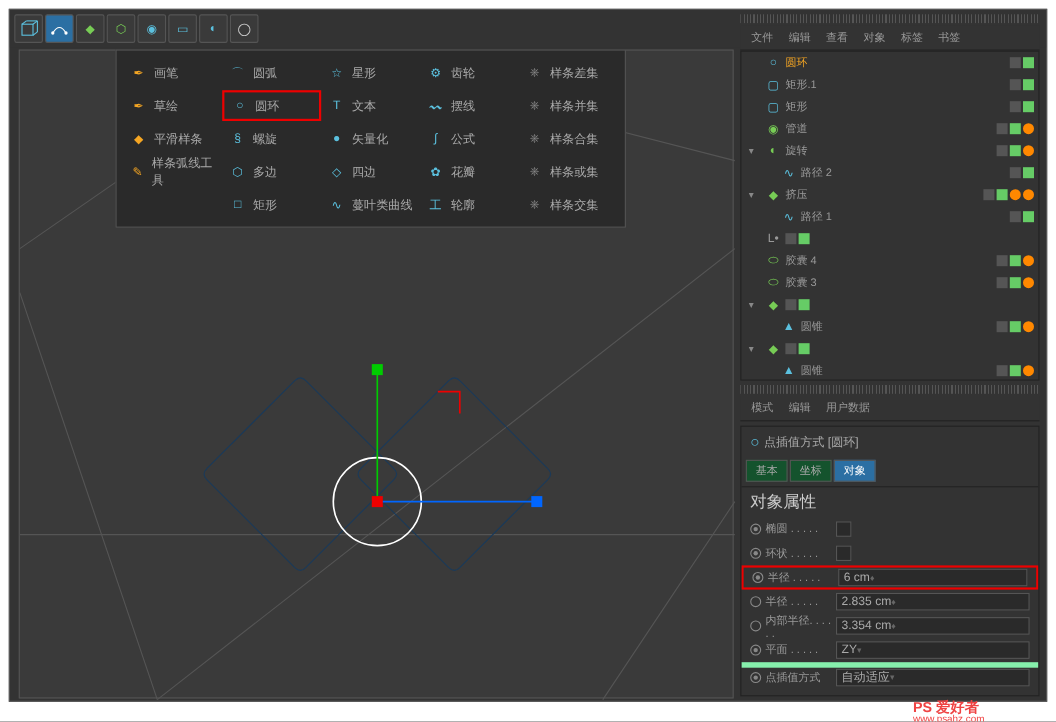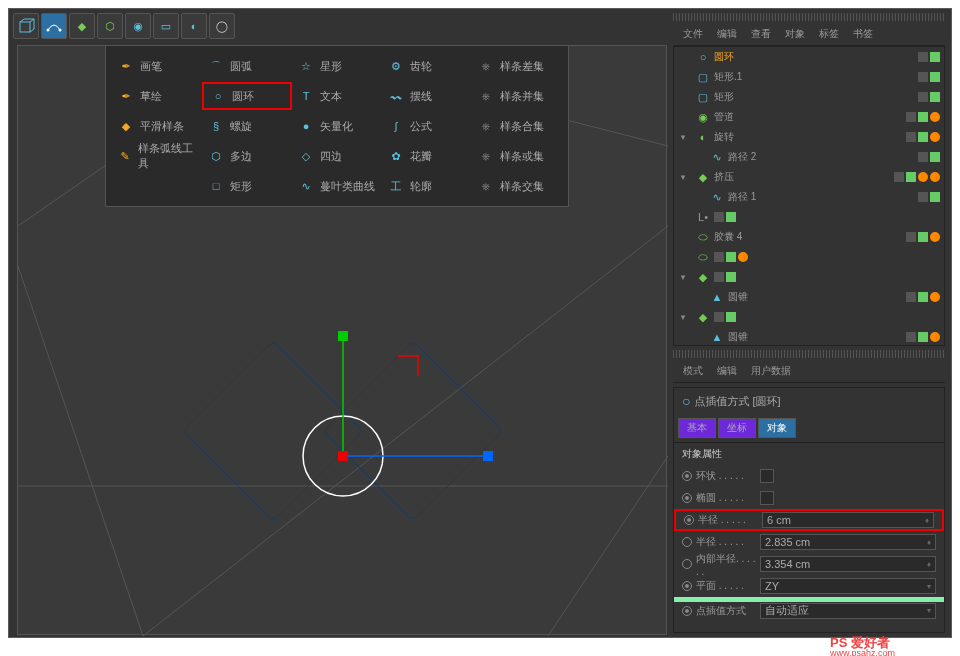--- a/index.html
+++ b/index.html
@@ -26,29 +26,29 @@
 .orow .oicon{width:14px;text-align:center}
 .orow .olabel{flex:1;color:#999;font-size:10px}
 .orow .olabel.sel{color:#f5a623}
 .orow .tags{display:flex;gap:2px}
 .tag{width:10px;height:10px}
 .tag.g{background:#555}
 .tag.c{background:#6c6}
 .tag.o{background:#f80;border-radius:50%}
 .attr-panel{background:#333;border:1px solid #222;flex:1;margin-top:4px;overflow:hidden}
 .subtabs{display:flex;gap:2px;padding:4px}
-.stab{padding:2px 8px;background:#6d28d9;border:1px solid #555;font-size:10px}
+.stab{padding:2px 8px;background:#14532d;border:1px solid #555;font-size:10px}
 .stab.sel{background:#2b6fa3;color:#fff}
-.sect{padding:4px 8px;color:#ccc;font-size:10px;border-top:1px solid #222}
+.sect{padding:4px 8px;color:#ccc;font-size:15px;border-top:1px solid #222}
 .prow{display:flex;align-items:center;height:22px;padding:0 8px;gap:4px}
 .prow.hl{border:2px solid #e00}
 .pdot{width:10px;height:10px;border:1px solid #888;border-radius:50%;display:flex;align-items:center;justify-content:center}
 .pdot.on::after{content:'';width:4px;height:4px;background:#888;border-radius:50%}
 .plabel{width:60px;color:#999;font-size:10px}
-.pval{flex:1;background:#2a2a2a;border:1px solid #555;height:16px;padding:0 4px;display:flex;align-items:center;justify-content:space-between}
+.pval{flex:1;background:#2a2a2a;border:1px solid #555;height:16px;padding:0 4px;display:flex;align-items:center;}
 .pval .spin{color:#666;font-size:8px}
 .chk{width:14px;height:14px;background:#2a2a2a;border:1px solid #555}
 .wm{position:absolute;right:10px;bottom:2px;width:120px;height:20px}
 .wm-txt{position:absolute;color:#ef4444;font-size:9px}
 svg{overflow:visible}
 </style>
 </head>
 <body>
 
 <div class="outer">
@@ -335,20 +335,21 @@
           <span class="tags">
             <span class="tag g"></span>
             <span class="tag c"></span>
             <span class="tag o"></span>
           </span>
         </div>
         <div class="orow">
           <span class="exp"></span>
           <span style="width: 0px;"></span>
           <span class="oicon" style="color: rgb(119, 204, 85);">⬭</span>
+          <span class="olabel">胶囊 3</span>
           <span class="tags">
             <span class="tag g"></span>
             <span class="tag c"></span>
             <span class="tag o"></span>
           </span>
         </div>
         <div class="orow">
           <span class="exp">▾</span>
           <span style="width: 0px;"></span>
           <span class="oicon" style="color: rgb(119, 204, 85);">◆</span>
@@ -402,26 +403,26 @@
       </div>
       <div class="subtabs" id="subtabs">
           <span class="stab">基本</span>
           <span class="stab">坐标</span>
           <span class="stab sel">对象</span>
         </div>
       <div class="sect">对象属性</div>
       <div id="proplist">
           <div class="prow">
             <span class="pdot on"></span>
-            <span class="plabel">环状 . . . . .</span>
+            <span class="plabel">椭圆 . . . . .</span>
             <span class="chk"></span>
           </div>
           <div class="prow">
             <span class="pdot on"></span>
-            <span class="plabel">椭圆 . . . . .</span>
+            <span class="plabel">环状 . . . . .</span>
             <span class="chk"></span>
           </div>
           <div class="prow hl">
             <span class="pdot on"></span>
             <span class="plabel">半径 . . . . .</span>
             <div class="pval">
               <span>6 cm</span>
               <span class="spin">♦</span>
             </div>
           </div>

